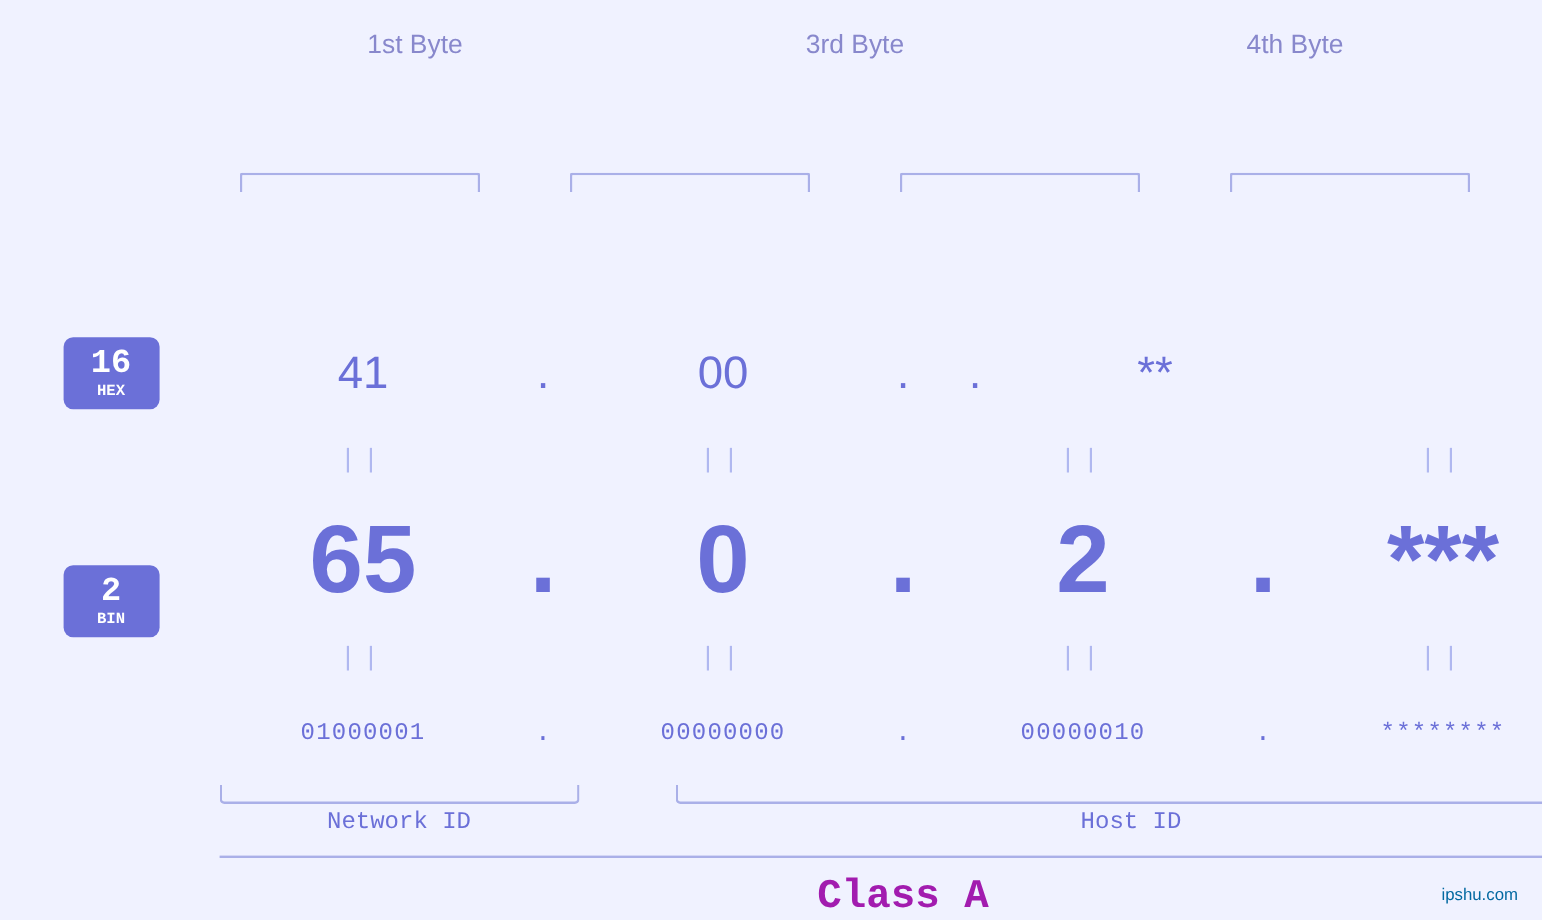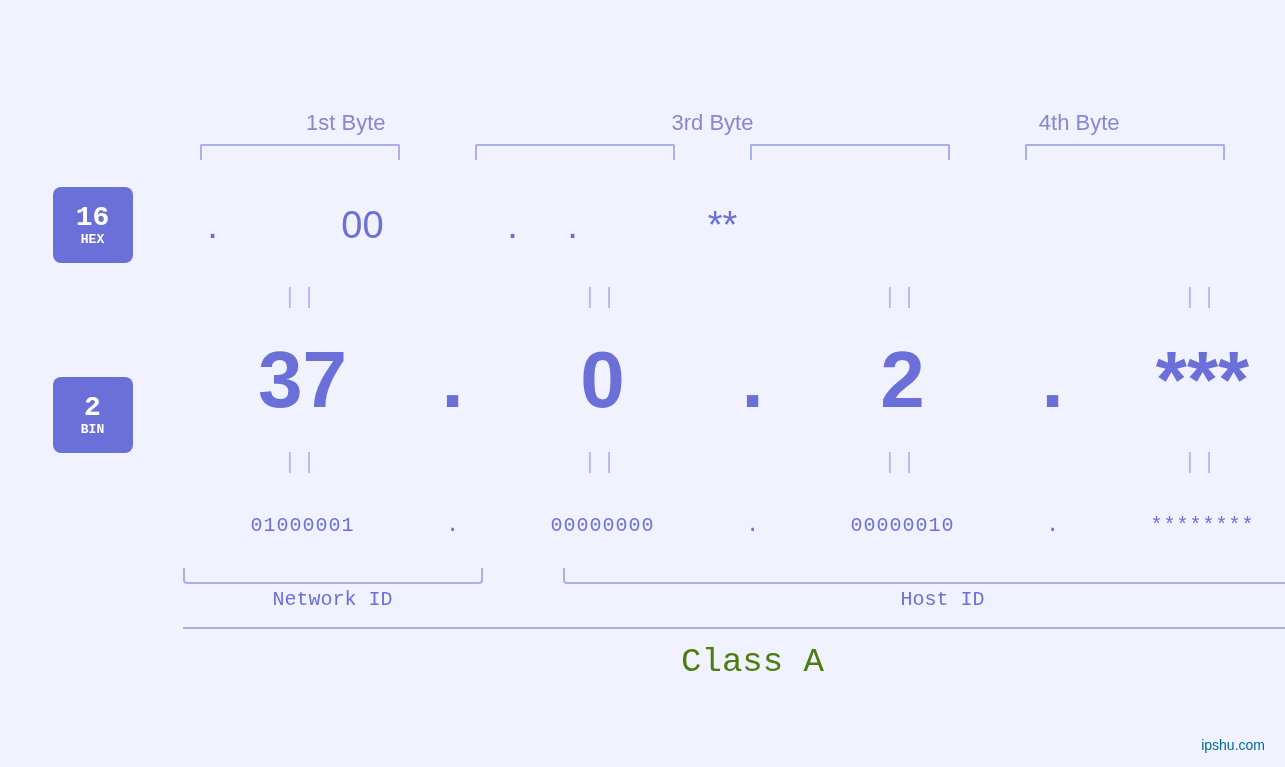--- a/index.html
+++ b/index.html
@@ -12,21 +12,21 @@
       position: relative;
     }
 
     .main-container {
       width: 1285px;
       height: 767px;
       position: relative;
       display: flex;
       flex-direction: column;
       align-items: center;
-      justify-content: center;
+      justify-content: space-between;
       padding-top: 24px;
       border-radius: 13px;
     }
 
     
     .byte-headers {
       display: flex;
       width: 1100px;
       margin-left: 140px;
       justify-content: space-around;
@@ -53,21 +53,21 @@
     .bracket {
       width: 200px;
       height: 16px;
       border: 2px solid #aab0e8;
       border-bottom: none;
       border-radius: 2px 2px 0 0;
     }
 
     .badge {
       width: 80px;
-      height: 76px;
+      height: 60px;
       background: #6b70d8;
       border-radius: 8px;
       display: flex;
       flex-direction: column;
       align-items: center;
       justify-content: center;
       color: white;
       margin-bottom: 0;
     }
 
@@ -242,39 +242,40 @@
           <span class="badge-num">2</span>
           <span class="badge-label">BIN</span>
         </div>
       </div>
 
     </div>
 
     <div class="data-grid" style="flex:1; padding-left:10px;">
 
       <div class="data-row hex-row" style="height:90px; align-items:center;">
+        <div class="cell-value">41</div>
         <div class="dot-sep">.</div>
         <div class="cell-value">00</div>
         <div class="dot-sep">.</div>
         <div class="dot-sep">.</div>
         <div class="cell-value">**</div>
       </div>
 
       <div class="equals-row" style="height:55px;">
         <div class="equals-cell">||</div>
         <div class="equals-dot-sep"></div>
         <div class="equals-cell">||</div>
         <div class="equals-dot-sep"></div>
         <div class="equals-cell">||</div>
         <div class="equals-dot-sep"></div>
         <div class="equals-cell">||</div>
       </div>
 
       <div class="data-row dec-row" style="height:110px; align-items:center;">
-        <div class="cell-value">37</div>
+        <div class="cell-value">65</div>
         <div class="dot-sep" style="font-size:80px; font-weight:bold; color:#6b70d8;">.</div>
         <div class="cell-value">0</div>
         <div class="dot-sep" style="font-size:80px; font-weight:bold; color:#6b70d8;">.</div>
         <div class="cell-value">2</div>
         <div class="dot-sep" style="font-size:80px; font-weight:bold; color:#6b70d8;">.</div>
         <div class="cell-value">***</div>
       </div>
 
       <div class="equals-row" style="height:55px;">
         <div class="equals-cell">||</div>
@@ -305,21 +306,21 @@
         <div style="width:760px; height:16px; border:2px solid #aab0e8; border-top:none; border-radius:0 0 4px 4px;"></div>
       </div>
 
       <div style="display:flex; width:100%; margin-top:4px;">
         <div style="width:300px; text-align:center; color:#6b70d8; font-family:'Courier New',monospace; font-size:20px;">Network ID</div>
         <div style="flex:1;"></div>
         <div style="width:760px; text-align:center; color:#6b70d8; font-family:'Courier New',monospace; font-size:20px;">Host ID</div>
       </div>
 
       <div style="width:100%; margin-top:16px; border-top:2px solid #aab0e8; padding-top:14px; text-align:center;">
-        <span style="color:#4d7c0f; font-size:34px; font-family:'Courier New',monospace; font-weight:normal;">Class A</span>
+        <span style="color:#a21caf; font-size:34px; font-family:'Courier New',monospace; font-weight:bold;">Class A</span>
       </div>
 
     </div>
   </div>
 
   <div class="watermark">ipshu.com</div>
 
 </div>
 
 </body></html>

